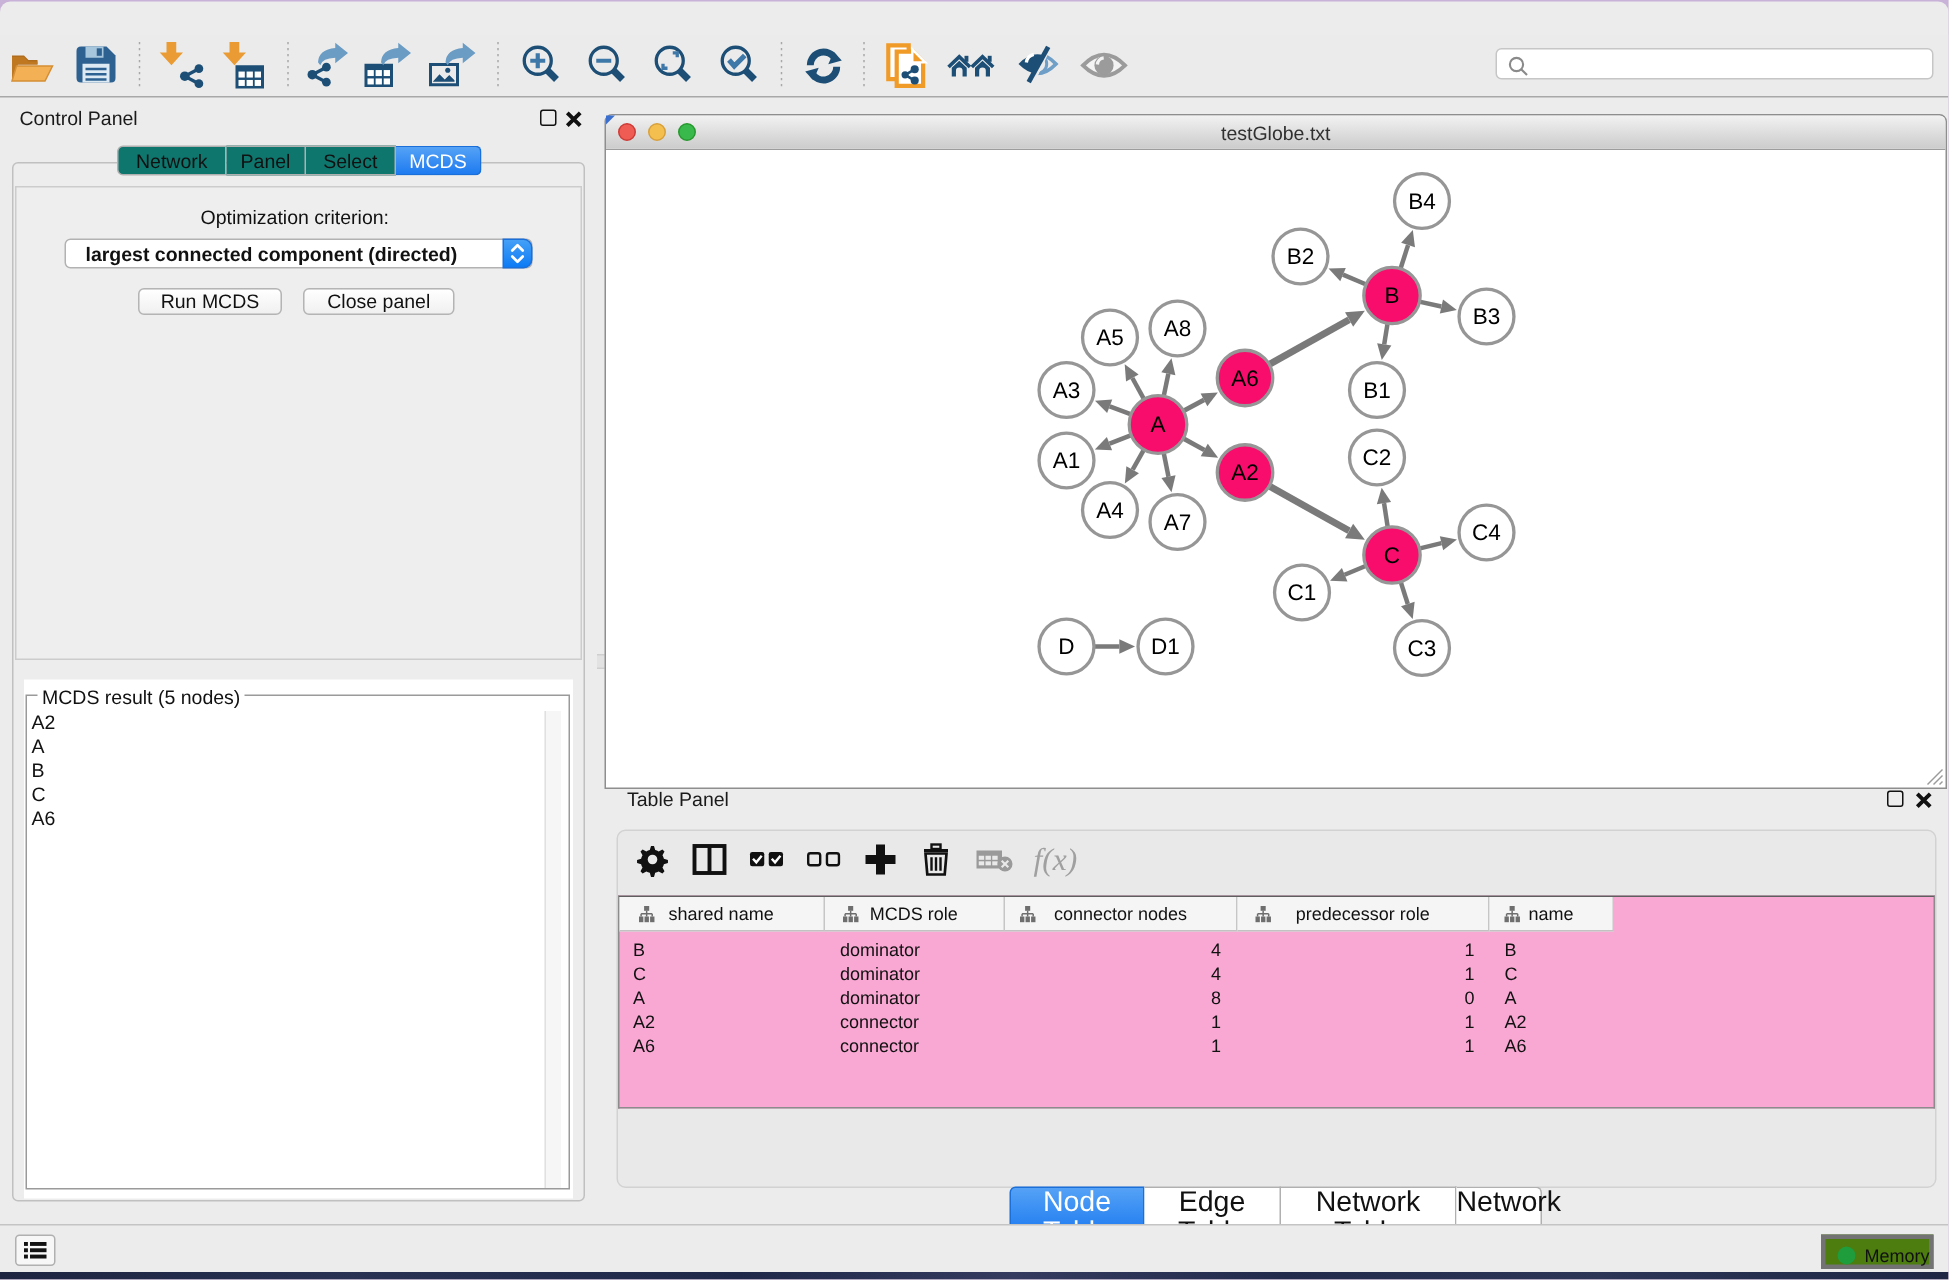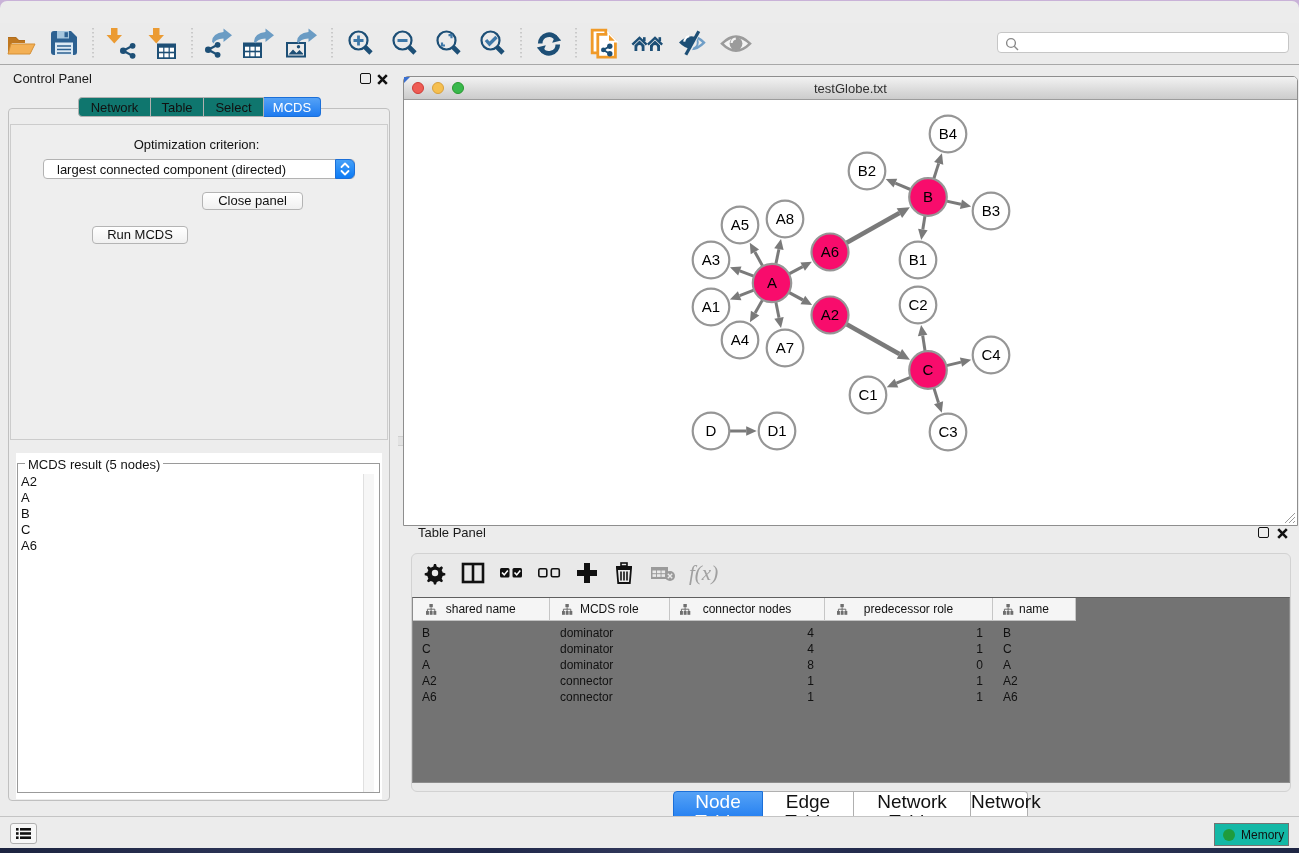--- a/index.html
+++ b/index.html
@@ -31,21 +31,21 @@
   border:1px solid #c0c0c0; border-radius:4px; }
 #cp-inner { left:10px; top:123px; width:378px; height:316px; background:#eeeeee;
   border:1px solid #cccccc; }
 #cp-tabs { left:78px; top:96px; height:20px; }
 .tab { position:absolute; top:0; height:20px; border:1px solid #b0b0b0; background:#0f766e;
   font-size:13px; color:#111; text-align:center; line-height:19px; }
 .tab.sel { background:linear-gradient(#55a2f6,#1e7bf0); color:#fff; border-color:#1b6fd8; }
 #opt-label { left:10px; top:136px; width:373px; text-align:center; font-size:13px; color:#111; }
 #dropdown { left:43px; top:158px; width:312px; height:20px; background:#fff;
   border:1px solid #b2b2b2; border-radius:4px; }
-#dropdown .dtext { left:13px; top:2px; font-size:13px; color:#111; }
+#dropdown .dtext { left:13px; top:2px; font-size:13px; color:#111;font-weight:bold; }
 #dropdown .stepper { right:-1px; top:-1px; width:20px; height:20px;
   background:linear-gradient(#45a0f7,#0d7bf5); border-radius:0 6px 6px 0;
   border:1px solid #1b6fd8; }
 .btn { position:absolute; height:18px; background:linear-gradient(#ffffff,#f0f0f0);
   border:1px solid #b4b4b4; border-radius:4px; font-size:13px; color:#111;
   text-align:center; line-height:16px; }
 #mcds-box { left:16px; top:452px; width:366px; height:346px; background:#fff; }
 #mcds-border { left:17px; top:462px; width:363px; height:330px; border:1px solid #9a9a9a; }
 #mcds-label { left:25px; top:456px; font-size:13px; color:#111; background:#fff; padding:0 3px; }
 #mcds-list { left:21px; top:473px; font-size:13px; color:#111; line-height:16px; }
@@ -61,39 +61,39 @@
   background:linear-gradient(#f2f2f2,#d5d5d5 75%,#cccccc);
   border-bottom:1px solid #9c9c9c; border-radius:4px 4px 0 0; }
 #net-titlebar .t-red { left:8px; background:#ee5c54; border:1px solid #ce3c37; }
 #net-titlebar .t-yel { left:28px; background:#f5bf4f; border:1px solid #d8a03b; }
 #net-titlebar .t-grn { left:48px; background:#39b84c; border:1px solid #28992f; }
 #net-title-text { width:893px; top:4px; text-align:center; font-size:13px; color:#303030; }
 
 #tp-title { left:418px; top:524px; font-size:13px; color:#1a1a1a; }
 #tp-pane { left:411px; top:552px; width:880px; height:239px; background:#e9e9e9;
   border:1px solid #d2d2d2; border-radius:6px; }
-#tp-table { left:412px; top:596px; width:878px; height:186px; background:#737373;
+#tp-table { left:412px; top:596px; width:878px; height:142px; background:#f9a8d4;
   border:1px solid #8c8c8c; border-top-color:#5f5f5f; }
 #tp-header { left:0; top:0; width:876px; height:24px; }
 .th { position:absolute; top:0; height:23px; background:#f5f5f5;
   border-right:1px solid #c6c6c6; border-bottom:1px solid #c2c2c2;
   font-size:12px; color:#111; text-align:center; line-height:23px; }
 .trow { position:absolute; font-size:12px; color:#111; height:16px; line-height:16px; }
 
 #bt-tabs { left:673px; top:790px; height:21px; }
 .btab { position:absolute; top:0; height:32px; border:1px solid #b0b0b0; background:#fff;
   font-size:19px; color:#111; text-align:center; line-height:20px; }
 .btab.sel { background:linear-gradient(#55a2f6,#1e7bf0); color:#fff; border-color:#1b6fd8; }
 
 #statusbar { left:0; top:815px; width:1299px; height:31px; background:#ececec;
   border-top:1px solid #c4c4c4; }
 #list-btn { left:10px; top:822px; width:27px; height:21px; background:#f7f7f7;
   border:1px solid #b0b0b0; border-radius:3px; }
-#mem-btn { left:1214px; top:822px; width:75px; height:23px; background:#14b8a6;
-  border:1px solid #737373; }
+#mem-btn { left:1214px; top:822px; width:75px; height:23px; background:#4d7c0f;
+  border:3px solid #737373; }
 #mem-dot { left:8px; top:5px; width:12px; height:12px; background:#1f9c3c; border-radius:50%; }
 #mem-text { left:26px; top:4px; font-size:12px; color:#111; }
 </style>
 </head>
 <body>
 <div id="app" class="abs">
   <div id="toolbar" class="abs">
     <svg class="abs" style="left:0;top:0" width="1299" height="41" viewBox="0 0 1299 41">
     <line x1="93" y1="5" x2="93" y2="36" stroke="#a8a8a8" stroke-width="1" stroke-dasharray="1.5,2.5"></line>
     <line x1="192" y1="5" x2="192" y2="36" stroke="#a8a8a8" stroke-width="1" stroke-dasharray="1.5,2.5"></line>
@@ -259,35 +259,35 @@
 
   <div id="cp-title" class="abs">Control Panel</div>
   <div class="abs wicon-sq" style="left:360px;top:72px"></div>
   <svg class="abs" style="left:377px;top:73px" width="11" height="11" viewBox="0 0 11 11">
       <path d="M1.2 1.2 L9.8 9.8 M9.8 1.2 L1.2 9.8" stroke="#111" stroke-width="2.6"></path>
     </svg>
   <div id="cp-pane" class="abs"></div>
   <div id="cp-inner" class="abs"></div>
   <div id="cp-tabs" class="abs">
     <div class="tab" style="left:0; width:73px; border-radius:4px 0 0 4px;">Network</div>
-    <div class="tab" style="left:73px; width:53px; border-left:none;">Table</div>
+    <div class="tab" style="left:73px; width:53px; border-left:none;">Panel</div>
     <div class="tab" style="left:126px; width:60px; border-left:none;">Select</div>
     <div class="tab sel" style="left:186px; width:57px; border-left:none; border-radius:0 4px 4px 0;">MCDS</div>
   </div>
   <div id="opt-label" class="abs">Optimization criterion:</div>
   <div id="dropdown" class="abs">
     <div class="dtext abs">largest connected component (directed)</div>
     <div class="stepper abs">
       <svg width="18" height="18" viewBox="0 0 18 18" style="position:absolute;left:0;top:0">
         <path d="M5.5 7 L9 3.5 L12.5 7" fill="none" stroke="#fff" stroke-width="1.8" stroke-linecap="round" stroke-linejoin="round"></path>
         <path d="M5.5 11 L9 14.5 L12.5 11" fill="none" stroke="#fff" stroke-width="1.8" stroke-linecap="round" stroke-linejoin="round"></path>
       </svg>
     </div>
   </div>
-  <div class="btn" style="left:92px; top:191px; width:96px;margin-top:34px;">Run MCDS</div>
+  <div class="btn" style="left:92px; top:191px; width:96px;">Run MCDS</div>
   <div class="btn" style="left:202px; top:191px; width:101px;">Close panel</div>
   <div id="mcds-box" class="abs"></div>
   <div id="mcds-border" class="abs"></div>
   <div id="mcds-label" class="abs">MCDS result (5 nodes)</div>
   <div id="mcds-list" class="abs">A2<br>A<br>B<br>C<br>A6</div>
   <div id="mcds-scroll" class="abs"></div>
   <div id="splitter-dot" class="abs"></div>
   <div id="hsplit" class="abs"></div>
   <div id="hsplit-dot" class="abs"></div>
 

